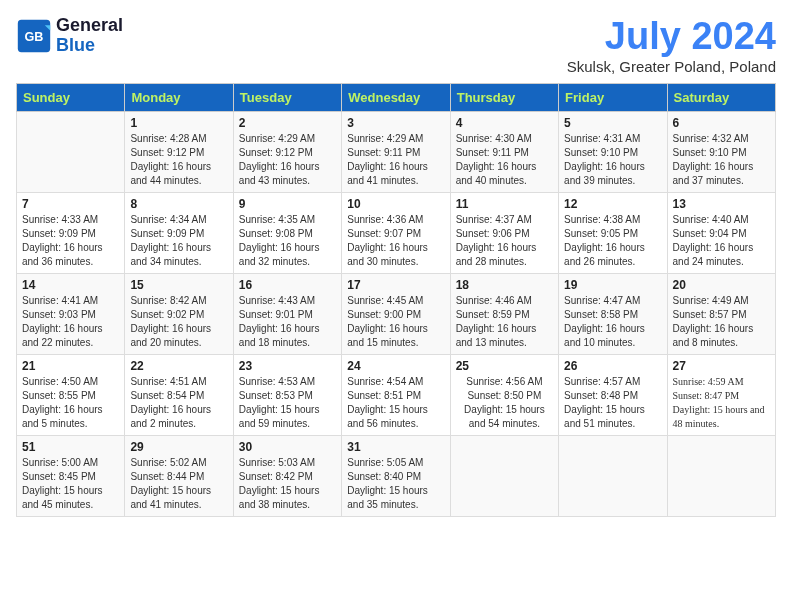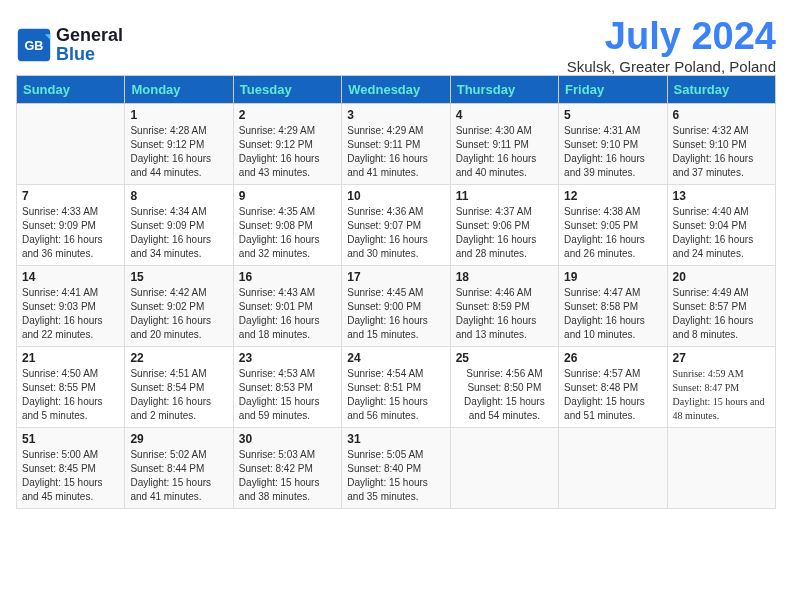--- a/index.html
+++ b/index.html
@@ -6,21 +6,22 @@
     body {
       font-family: Arial, sans-serif;
       background: #fff;
       width: 792px;
       min-height: 612px;
       padding: 16px;
     }
     .header {
       display: flex;
       justify-content: space-between;
-      align-items: center;
+      align-items: flex-start;
+      margin-bottom: 8px;
     }
     .logo {
       display: flex;
       align-items: center;
       gap: 4px;
     }
     .logo-text {
       font-size: 18px;
       font-weight: bold;
       color: #1a1a2e;
@@ -42,21 +43,21 @@
     .location {
       font-size: 15px;
       color: #333;
     }
     table {
       width: 100%;
       border-collapse: collapse;
     }
     thead tr {
       background-color: #1565c0;
-      color: #5eead4;
+      color: #bef264;
     }
     thead th {
       padding: 6px 6px;
       font-size: 13px;
       font-weight: bold;
       text-align: left;
       border: 1px solid #ccc;
     }
     tbody tr {
       vertical-align: top;
@@ -208,21 +209,21 @@
       </tr>
       <tr>
         <td>
           <div class="day-num">14</div>
           <div class="day-detail" style="white-space: pre-line;">Sunrise: 4:41 AM
 Sunset: 9:03 PM
 Daylight: 16 hours and 22 minutes.</div>
         </td>
         <td>
           <div class="day-num">15</div>
-          <div class="day-detail" style="white-space: pre-line;">Sunrise: 4:42 AM
+          <div class="day-detail" style="white-space: pre-line;">Sunrise: 8:42 AM
 Sunset: 9:02 PM
 Daylight: 16 hours and 20 minutes.</div>
         </td>
         <td>
           <div class="day-num">16</div>
           <div class="day-detail" style="white-space: pre-line;">Sunrise: 4:43 AM
 Sunset: 9:01 PM
 Daylight: 16 hours and 18 minutes.</div>
         </td>
         <td>

